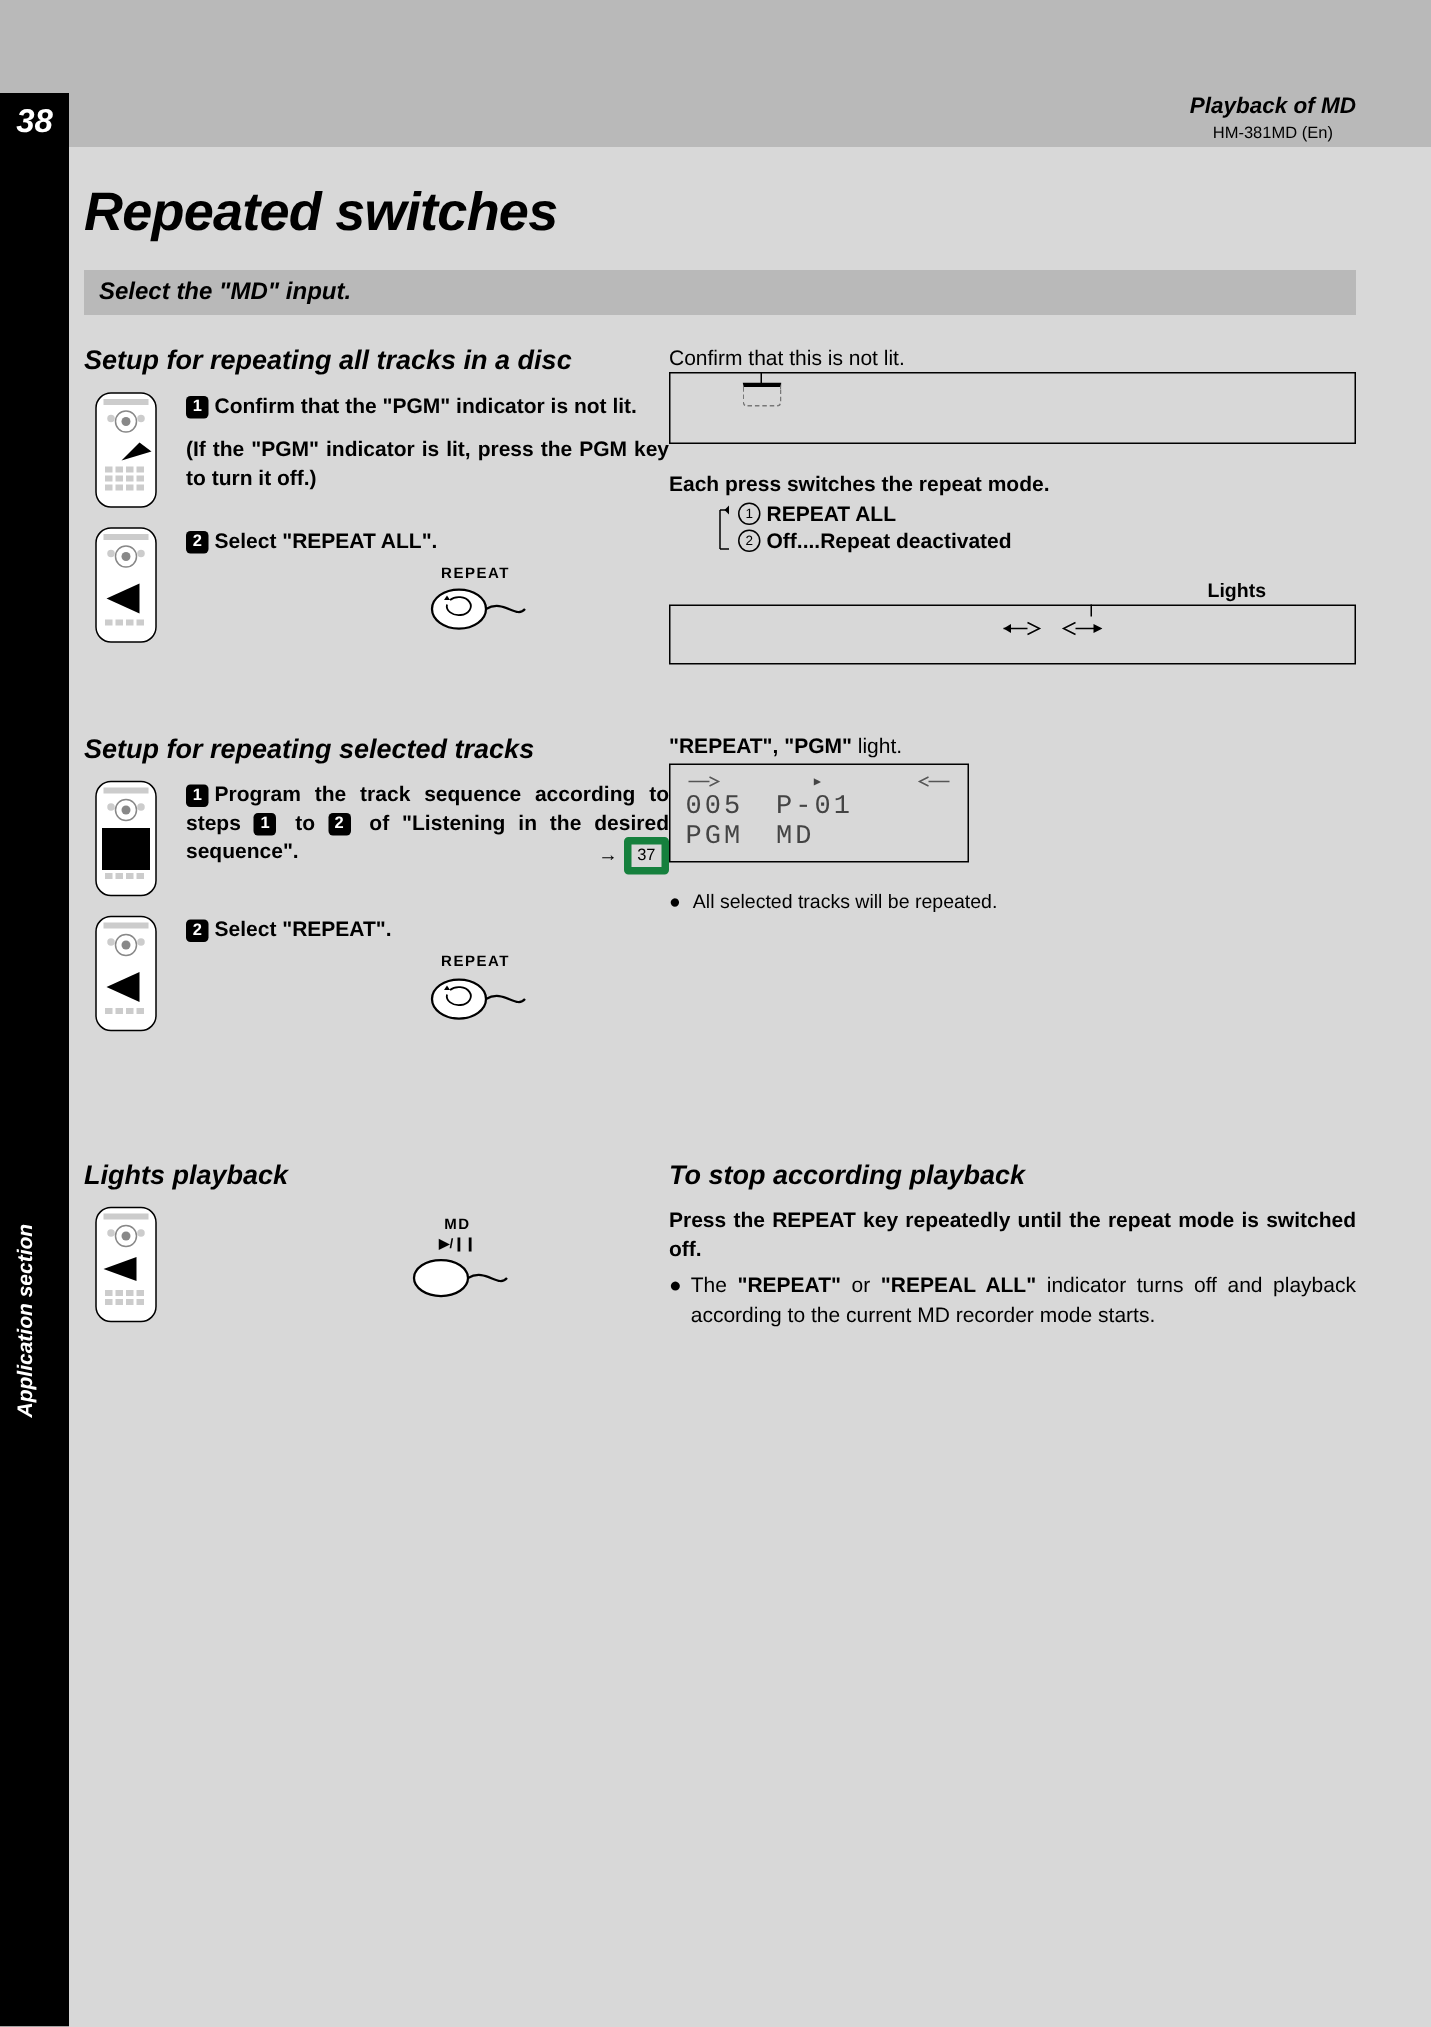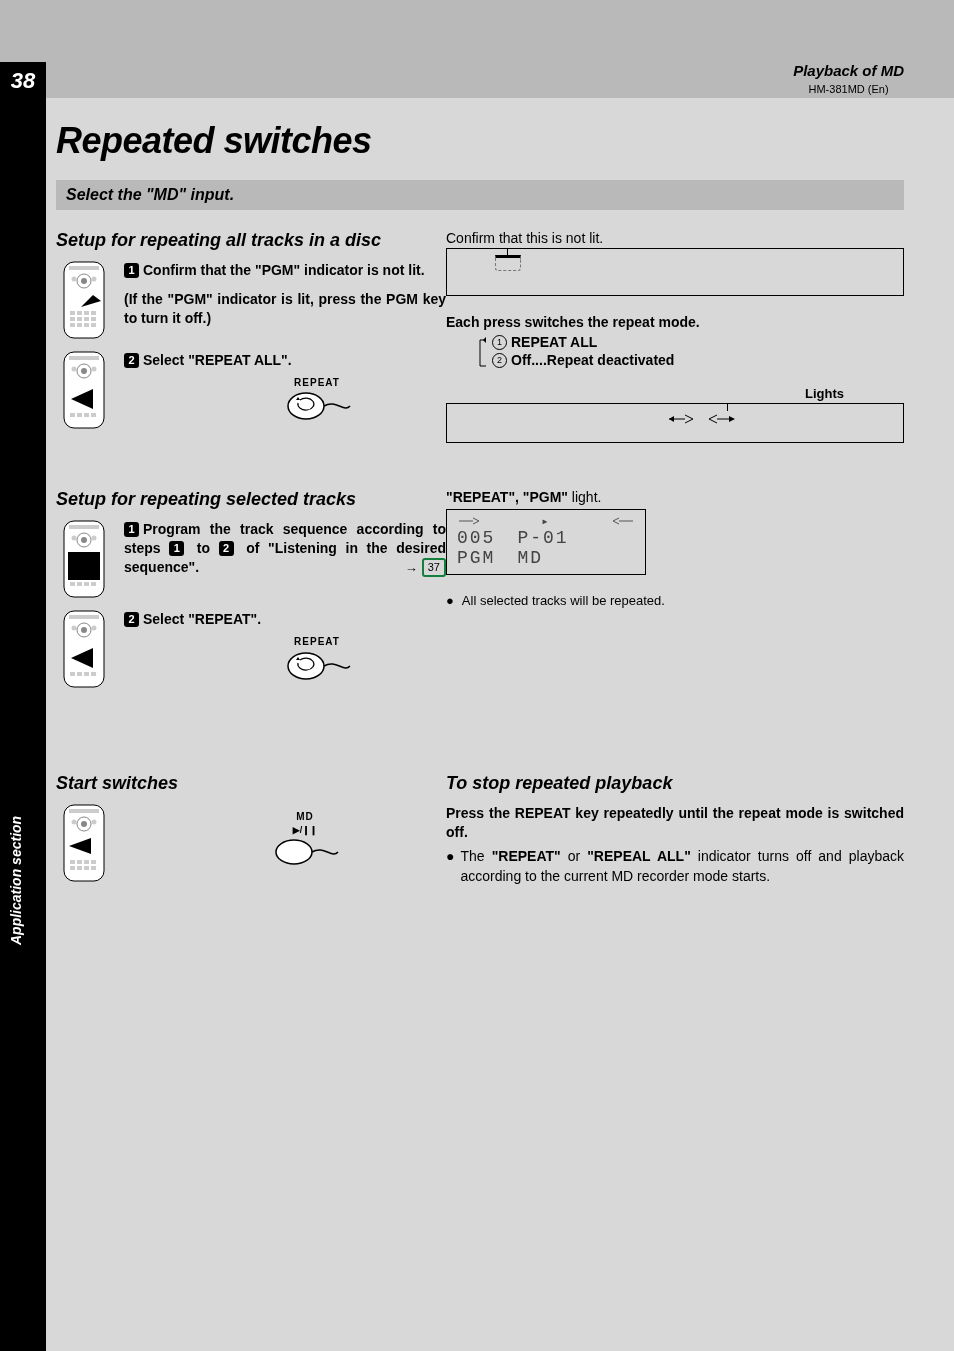--- a/index.html
+++ b/index.html
@@ -43,21 +43,21 @@
   .lcd { border:1px solid #000; width:200px; padding:6px 10px; font-family: "Courier New", monospace; letter-spacing:2px; font-size:18px; color:#444; }
   .lcd .row1 { display:flex; justify-content:space-between; align-items:center; font-size:10px; margin-bottom:2px; }
   .lcd .row2, .lcd .row3 { display:flex; gap:22px; }
   .bullet-note { font-size:13px; margin-top:18px; display:flex; gap:8px; }
   .bullet-dot { flex:0 0 auto; }
   .sec2 { margin-top: 44px; }
   .sec3 { margin-top: 68px; }
   .stop-text { font-size:14px; line-height:1.4; }
   .stop-text .lead { font-weight:bold; text-align:justify; margin-bottom:4px; }
   .stop-text .item { display:flex; gap:6px; text-align:justify; }
-  .pageref { display:inline-block; border:2px solid #15803d; border-radius:3px; padding:0 4px; font-size:11px; vertical-align:1px; margin-left:2px; }
+  .pageref { display:inline-block; border:5px solid #15803d; border-radius:3px; padding:0 4px; font-size:11px; vertical-align:1px; margin-left:2px; }
   .arrow-ref { font-size:13px; margin-right:2px; }
   .tree-svg { display:inline-block; vertical-align:top; margin-right:4px; margin-top:2px; }
 </style>
 </head>
 <body>
 
 <div class="page">
   <div class="top-gray"></div>
   <div class="page-num-box">38</div>
   <div class="side-black">
@@ -269,21 +269,21 @@
         </div>
         <div class="bullet-note">
             <span class="bullet-dot">●</span>
             <span>All selected tracks will be repeated.</span>
           </div>
       </div>
     </div>
 
     <div class="cols sec3">
       <div class="colL">
-        <div class="subhead">Start switches</div>
+        <div class="subhead">Lights playback</div>
         <div class="step-row">
           <div class="remote">
             <svg width="42" height="78" viewBox="0 0 42 78">
                 <rect x="1" y="1" width="40" height="76" rx="10" ry="10" fill="#fff" stroke="#000"></rect>
                 <rect x="6" y="5" width="30" height="4" fill="#ccc"></rect>
                 <circle cx="11" cy="18" r="2.5" fill="#ccc"></circle>
                 <circle cx="31" cy="18" r="2.5" fill="#ccc"></circle>
                 <circle cx="21" cy="20" r="7" fill="none" stroke="#888"></circle>
                 <circle cx="21" cy="20" r="3" fill="#888"></circle>
                 <path d="M6 42 L28 34 L28 50 Z" fill="#000"></path>
@@ -304,21 +304,21 @@
               <svg width="70" height="30">
                   <ellipse cx="24" cy="15" rx="18" ry="12" fill="#fff" stroke="#000" stroke-width="1.5"></ellipse>
                   <path d="M42 15 C 54 8, 62 22, 68 15" fill="none" stroke="#000" stroke-width="1.5"></path>
                 </svg>
             </div>
           </div>
         </div>
       </div>
 
       <div class="colR">
-        <div class="subhead">To stop repeated playback</div>
+        <div class="subhead">To stop according playback</div>
         <div class="stop-text">
           <div class="lead">Press the REPEAT key repeatedly until the repeat mode is switched off.</div>
           <div class="item">
             <span>●</span>
             <span>
               <span>The </span><span style="font-weight:bold">"REPEAT"</span><span> or </span><span style="font-weight:bold">"REPEAL ALL"</span><span> indicator turns off and playback according to the current MD recorder mode starts.</span>
             </span>
           </div>
         </div>
       </div>

